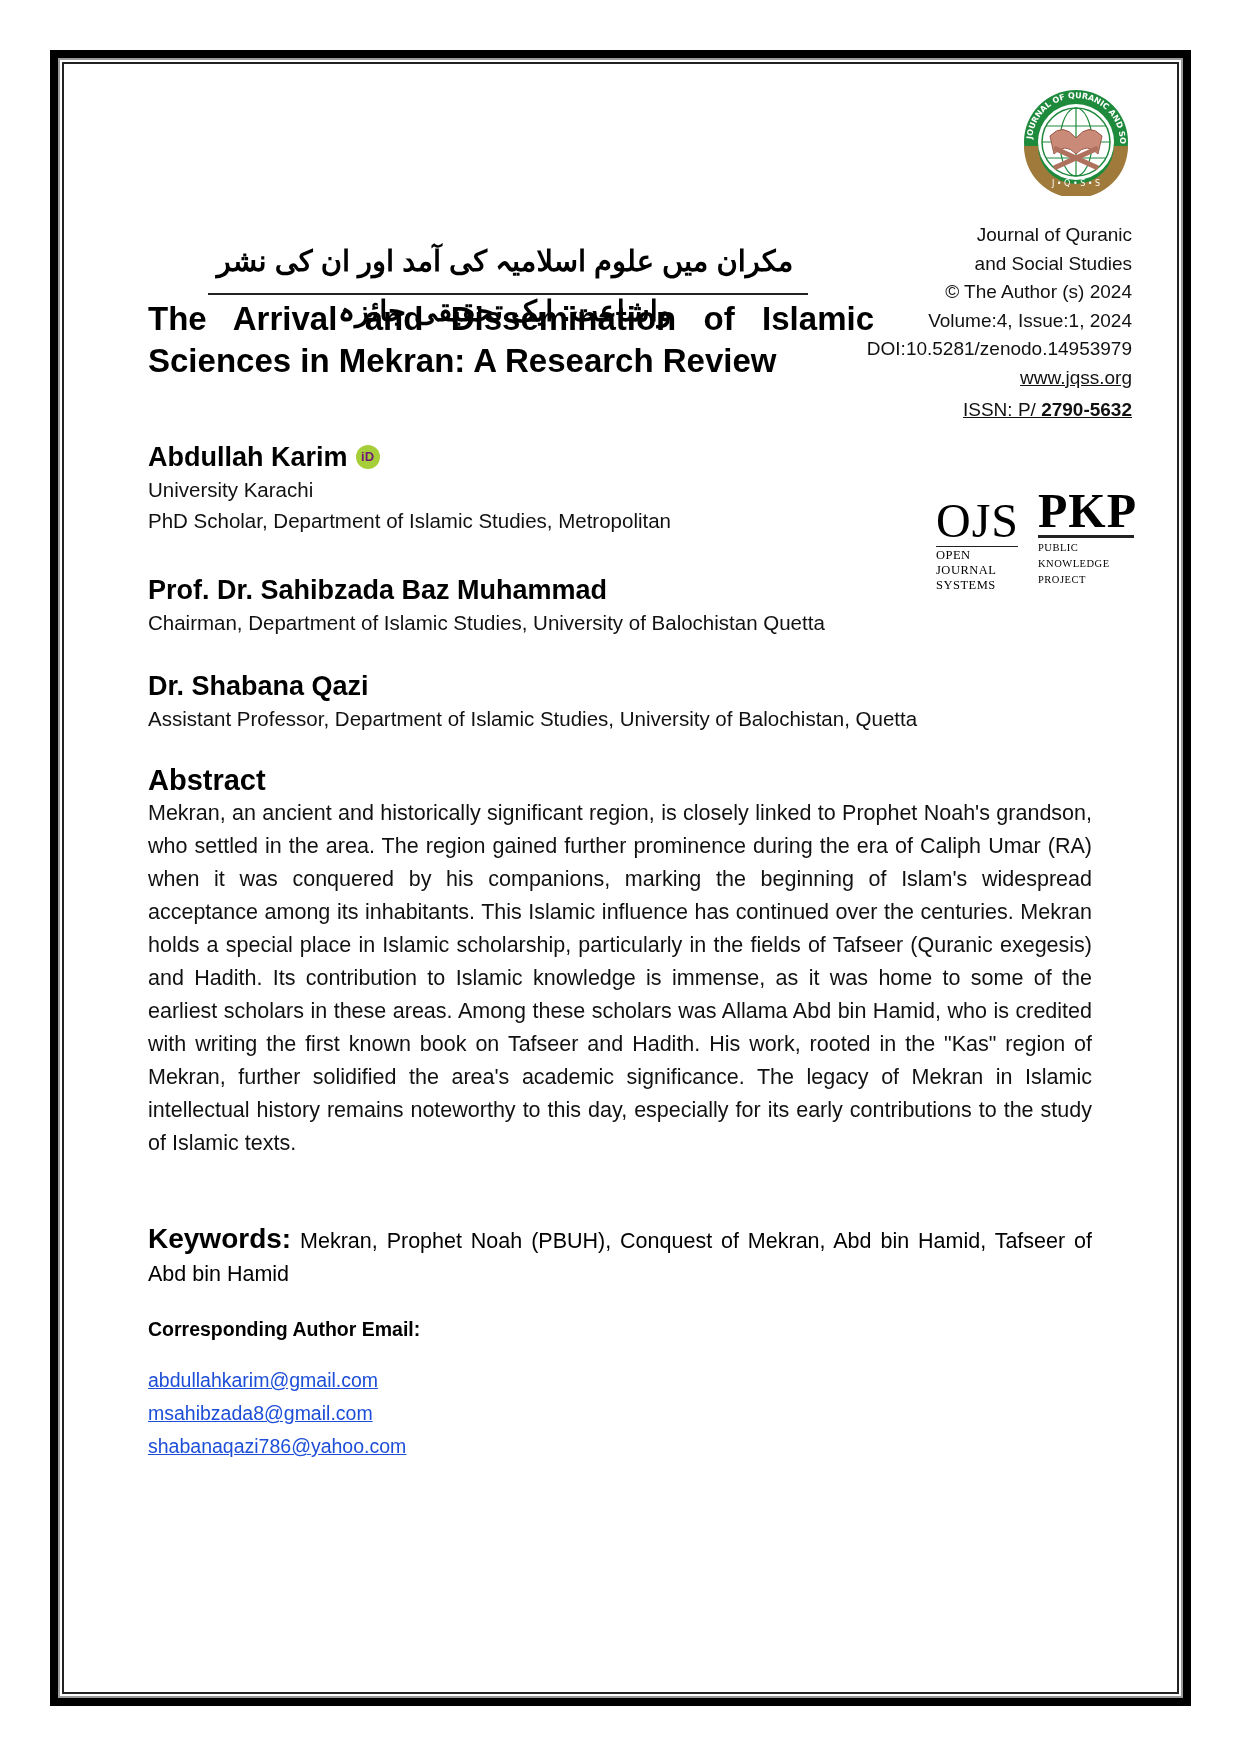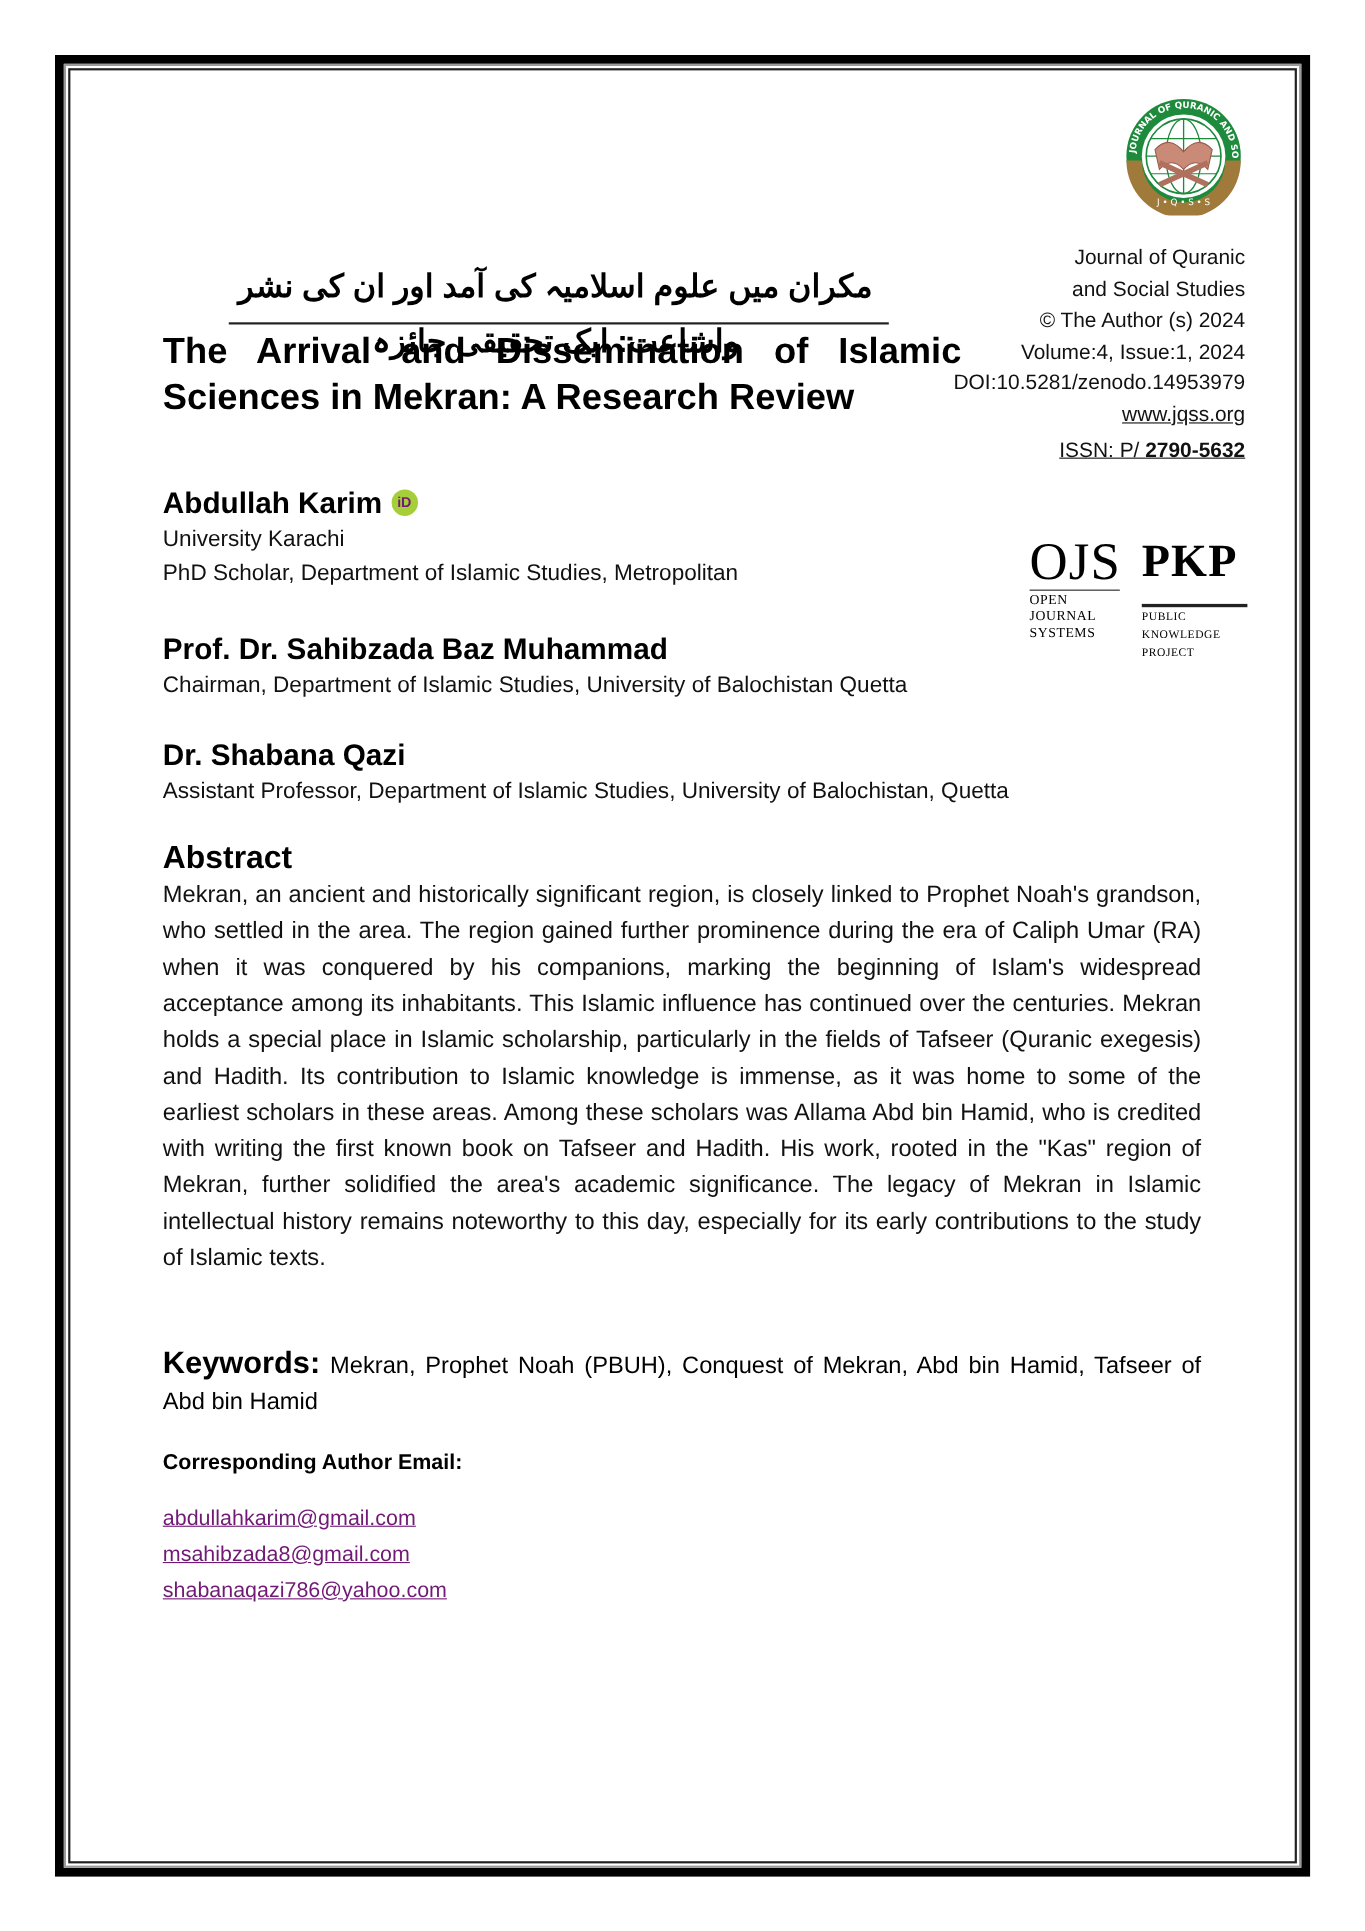--- a/index.html
+++ b/index.html
@@ -16,24 +16,24 @@
 
     
     .journal-info { position: absolute; right: 109px; top: 221px; width: 320px; text-align: right; font-size: 19px; line-height: 28.6px; color: #111; }
     .journal-info .line { display: block; white-space: nowrap; }
     .journal-info .link { text-decoration: underline; }
     .journal-info .issn { text-decoration: underline; }
     .journal-info .issn b { font-weight: bold; }
 
     
     .ojs { position: absolute; left: 936px; top: 488px; width: 82px; font-family: "Liberation Serif", "DejaVu Serif", serif; }
-    .ojs .big { font-size: 48px; line-height: 46px; letter-spacing: 1px; border-bottom: 1px solid #222; padding-bottom: 2px; display: block; }
+    .ojs .big { font-size: 48px; line-height: 46px; letter-spacing: 1px; border-bottom: 1px solid #222; padding-bottom: 2px; display: block; margin-top: 10px; }
     .ojs .small { font-size: 12.5px; line-height: 13px; letter-spacing: 0.5px; display: block; margin-top: 2px; }
     .pkp { position: absolute; left: 1038px; top: 488px; width: 96px; font-family: "Liberation Serif", "DejaVu Serif", serif; }
-    .pkp .big { font-size: 42px; line-height: 46px; font-weight: bold; letter-spacing: 1px; border-bottom: 3px solid #222; padding-bottom: 15px; display: block; }
+    .pkp .big { font-size: 48px; line-height: 46px; font-weight: bold; letter-spacing: 1px; border-bottom: 3px solid #222; padding-bottom: 1px; display: block; }
     .pkp .small { font-size: 10.5px; line-height: 12px; letter-spacing: 0.5px; display: block; margin-top: 4px; }
 
     
     .urdu-title { position: absolute; left: 200px; top: 236px; width: 610px; text-align: center; direction: rtl; font-family: Liberation Sans, sans-serif; font-size: 29px; line-height: 50px; font-weight: bold; }
     .urdu-rule { position: absolute; left: 208px; top: 293px; width: 600px; height: 2px; background: #222; }
 
     
     .title { position: absolute; left: 148px; top: 298px; width: 726px; font-size: 33px; line-height: 42px; font-weight: bold; }
     .title .l1 { display: block; text-align: justify; text-align-last: justify; }
     .title .l2 { display: block; }
@@ -48,21 +48,21 @@
     .abstract-heading { position: absolute; left: 148px; top: 762px; font-size: 29px; font-weight: bold; line-height: 36px; }
     .abstract-body { position: absolute; left: 148px; top: 797px; width: 944px; font-size: 21.5px; line-height: 33px; text-align: justify; color: #111; }
 
     
     .keywords { position: absolute; left: 148px; top: 1222px; width: 944px; font-size: 21.5px; line-height: 33px; text-align: justify; }
     .keywords .kw-label { font-size: 28px; font-weight: bold; }
 
     
     .corr-heading { position: absolute; left: 148px; top: 1316px; font-size: 19.5px; font-weight: bold; line-height: 26px; }
     .emails { position: absolute; left: 148px; top: 1364px; font-size: 19.5px; line-height: 33px; }
-    .emails a { display: block; color: #701a75; text-decoration: underline; }
+    .emails a { display: block; color: #1d4ed8; text-decoration: underline; }
   </style>
 </head>
 <body>
 
 <div class="frame-outer"></div>
 <div class="frame-mid"></div>
 <div class="frame-inner"></div>
 
 <div class="logo">
   <svg width="132" height="112" viewBox="0 0 132 112">

